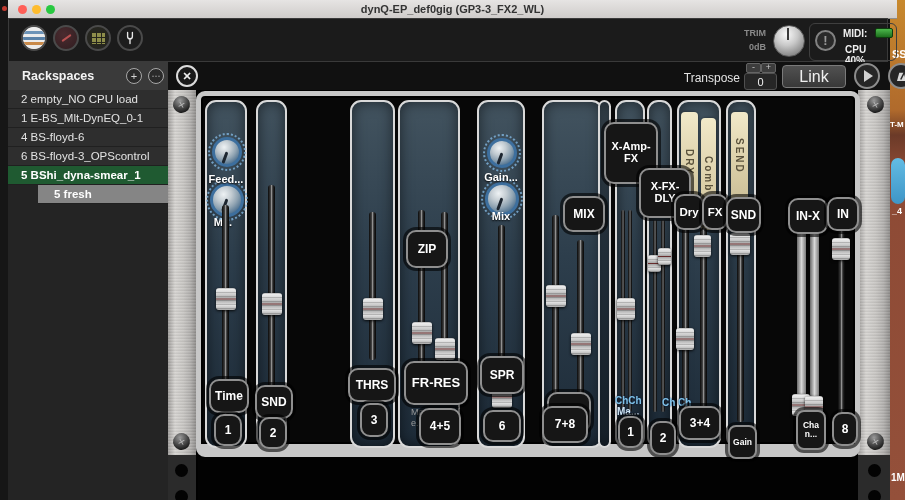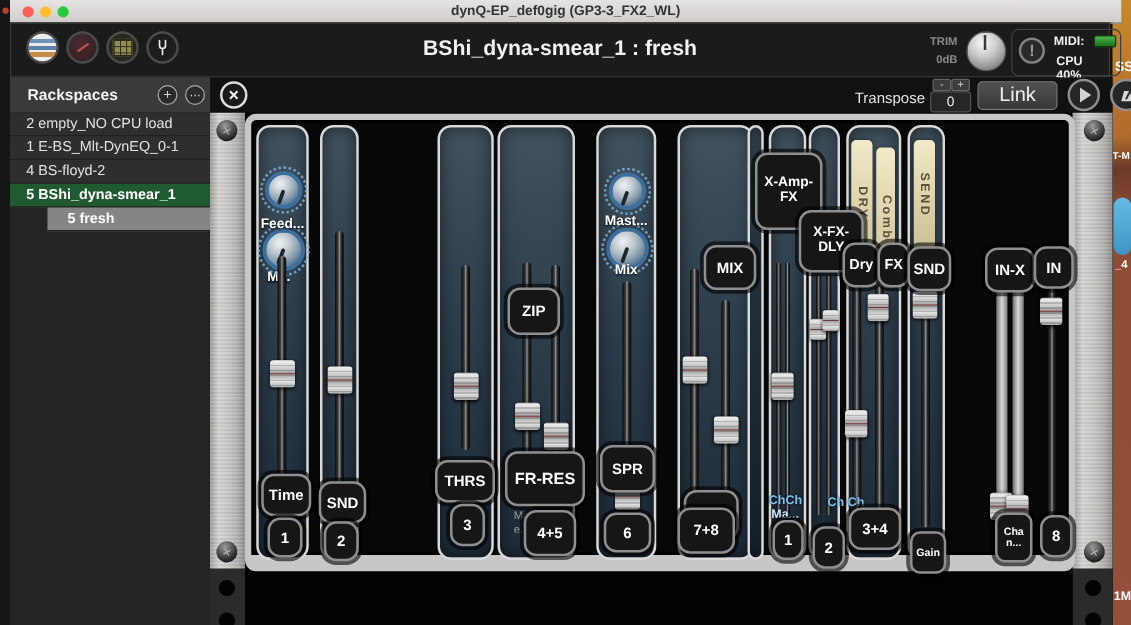--- a/index.html
+++ b/index.html
@@ -110,21 +110,20 @@
     </div>
     <div class="hbtn" style="left:76px;background:#262620;">
       <span style="width:14px;height:12px;background-color:#8f8f4a;border:1px solid #26261c;
         background-image:linear-gradient(#26261c 1px,transparent 1px),linear-gradient(90deg,#26261c 1px,transparent 1px);background-size:5px 5px;"></span>
     </div>
     <div class="hbtn" style="left:108px;background:#1d1d1d;">
       <svg width="16" height="16" viewBox="0 0 20 20">
         <path d="M7 3 v5 a3 3 0 0 0 6 0 V3 M10 11 v6" stroke="#e8e8e8" stroke-width="1.7" fill="none" stroke-linecap="round"></path>
       </svg>
     </div>
-    <div class="htitle">BShi_dyna-smear_1 : fresh</div>
 
     <div class="abs" style="left:727px;top:9px;width:30px;text-align:right;font-size:9px;color:#8a8a8a;font-weight:bold;">TRIM</div>
     <div class="abs" style="left:727px;top:23px;width:30px;text-align:right;font-size:9px;color:#8a8a8a;font-weight:bold;">0dB</div>
     <div class="abs" style="left:764px;top:6px;width:30px;height:30px;border-radius:50%;border:1px solid #555;
       background:radial-gradient(circle at 42% 28%,#fafafa,#c9c9c9 40%,#8d8d8d 75%,#6a6a6a);"></div>
     <div class="abs" style="left:778px;top:9px;width:2px;height:12px;background:#3a3a3a;"></div>
 
     <div class="abs" style="left:800px;top:4px;width:86px;height:36px;border:1px solid #3f3f3f;border-radius:6px;"></div>
     <div class="circle-btn" style="left:806px;top:11px;width:21px;height:21px;border:2px solid #828282;background:#2a2a2a;">
       <span style="color:#9a9a9a;font-size:13px;font-weight:bold;">!</span>
@@ -161,21 +160,22 @@
         <path d="M7 5 L13 5 L16 16 L4 16 Z" fill="#d8d8d8"></path>
         <line x1="9" y1="14" x2="14" y2="4" stroke="#2a2a2a" stroke-width="2"></line>
       </svg>
     </div>
 
   </div>
 
   <div class="sidebar">
     <div class="srow">2 empty_NO CPU load</div>
     <div class="srow">1 E-BS_Mlt-DynEQ_0-1</div>
-    <div class="srow">4 BS-floyd-2</div>
+    <div class="srow">4 BS-floyd-6</div>
+    <div class="srow">6 BS-floyd-3_OPScontrol</div>
     <div class="srow sel">5 BShi_dyna-smear_1</div>
     <div class="srow fresh">5  fresh</div>
   </div>
 
   <div class="rack">
     <div class="rail" style="left:0;top:0;width:28px;height:365px;"></div>
     <div class="rail" style="left:690px;top:0;width:32px;height:365px;"></div>
     <div class="rail-low" style="left:0;top:365px;width:28px;height:45px;"></div>
     <div class="rail-low" style="left:690px;top:365px;width:32px;height:45px;"></div>
     <div class="hole" style="left:7px;top:374px;"></div>
@@ -225,21 +225,21 @@
     <div class="chip" style="left:238px;top:140px;width:38px;height:34px;">ZIP</div>
     <div class="thumb" style="left:244px;top:232px;"></div>
     <div class="thumb" style="left:267px;top:248px;"></div>
     <div class="ghost" style="left:243px;top:317px;">Mast...
 e...</div>
     <div class="chip" style="left:236px;top:271px;width:60px;height:40px;font-size:13px;">FR-RES</div>
     <div class="chip" style="left:251px;top:318px;width:38px;height:33px;">4+5</div>
 
     <div class="col" style="left:309px;top:10px;width:48px;height:348px;"></div>
     <div class="knob" style="left:319px;top:48px;width:24px;height:24px;"></div>
-    <div class="klabel" style="left:307px;top:81px;width:52px;">Mast...</div>
+    <div class="klabel" style="left:307px;top:81px;width:52px;">Gain...</div>
     <div class="knob" style="left:317px;top:92px;width:28px;height:28px;"></div>
     <div class="klabel" style="left:309px;top:120px;width:48px;">Mix</div>
     <div class="track" style="left:330px;top:135px;height:175px;"></div>
     <div class="chip" style="left:312px;top:266px;width:40px;height:34px;">SPR</div>
     <div class="thumb" style="left:324px;top:296px;"></div>
     <div class="chip" style="left:315px;top:320px;width:34px;height:28px;">6</div>
 
     <div class="col" style="left:374px;top:10px;width:61px;height:348px;"></div>
     <div class="track" style="left:384px;top:125px;height:205px;"></div>
     <div class="track" style="left:409px;top:150px;height:180px;"></div>

